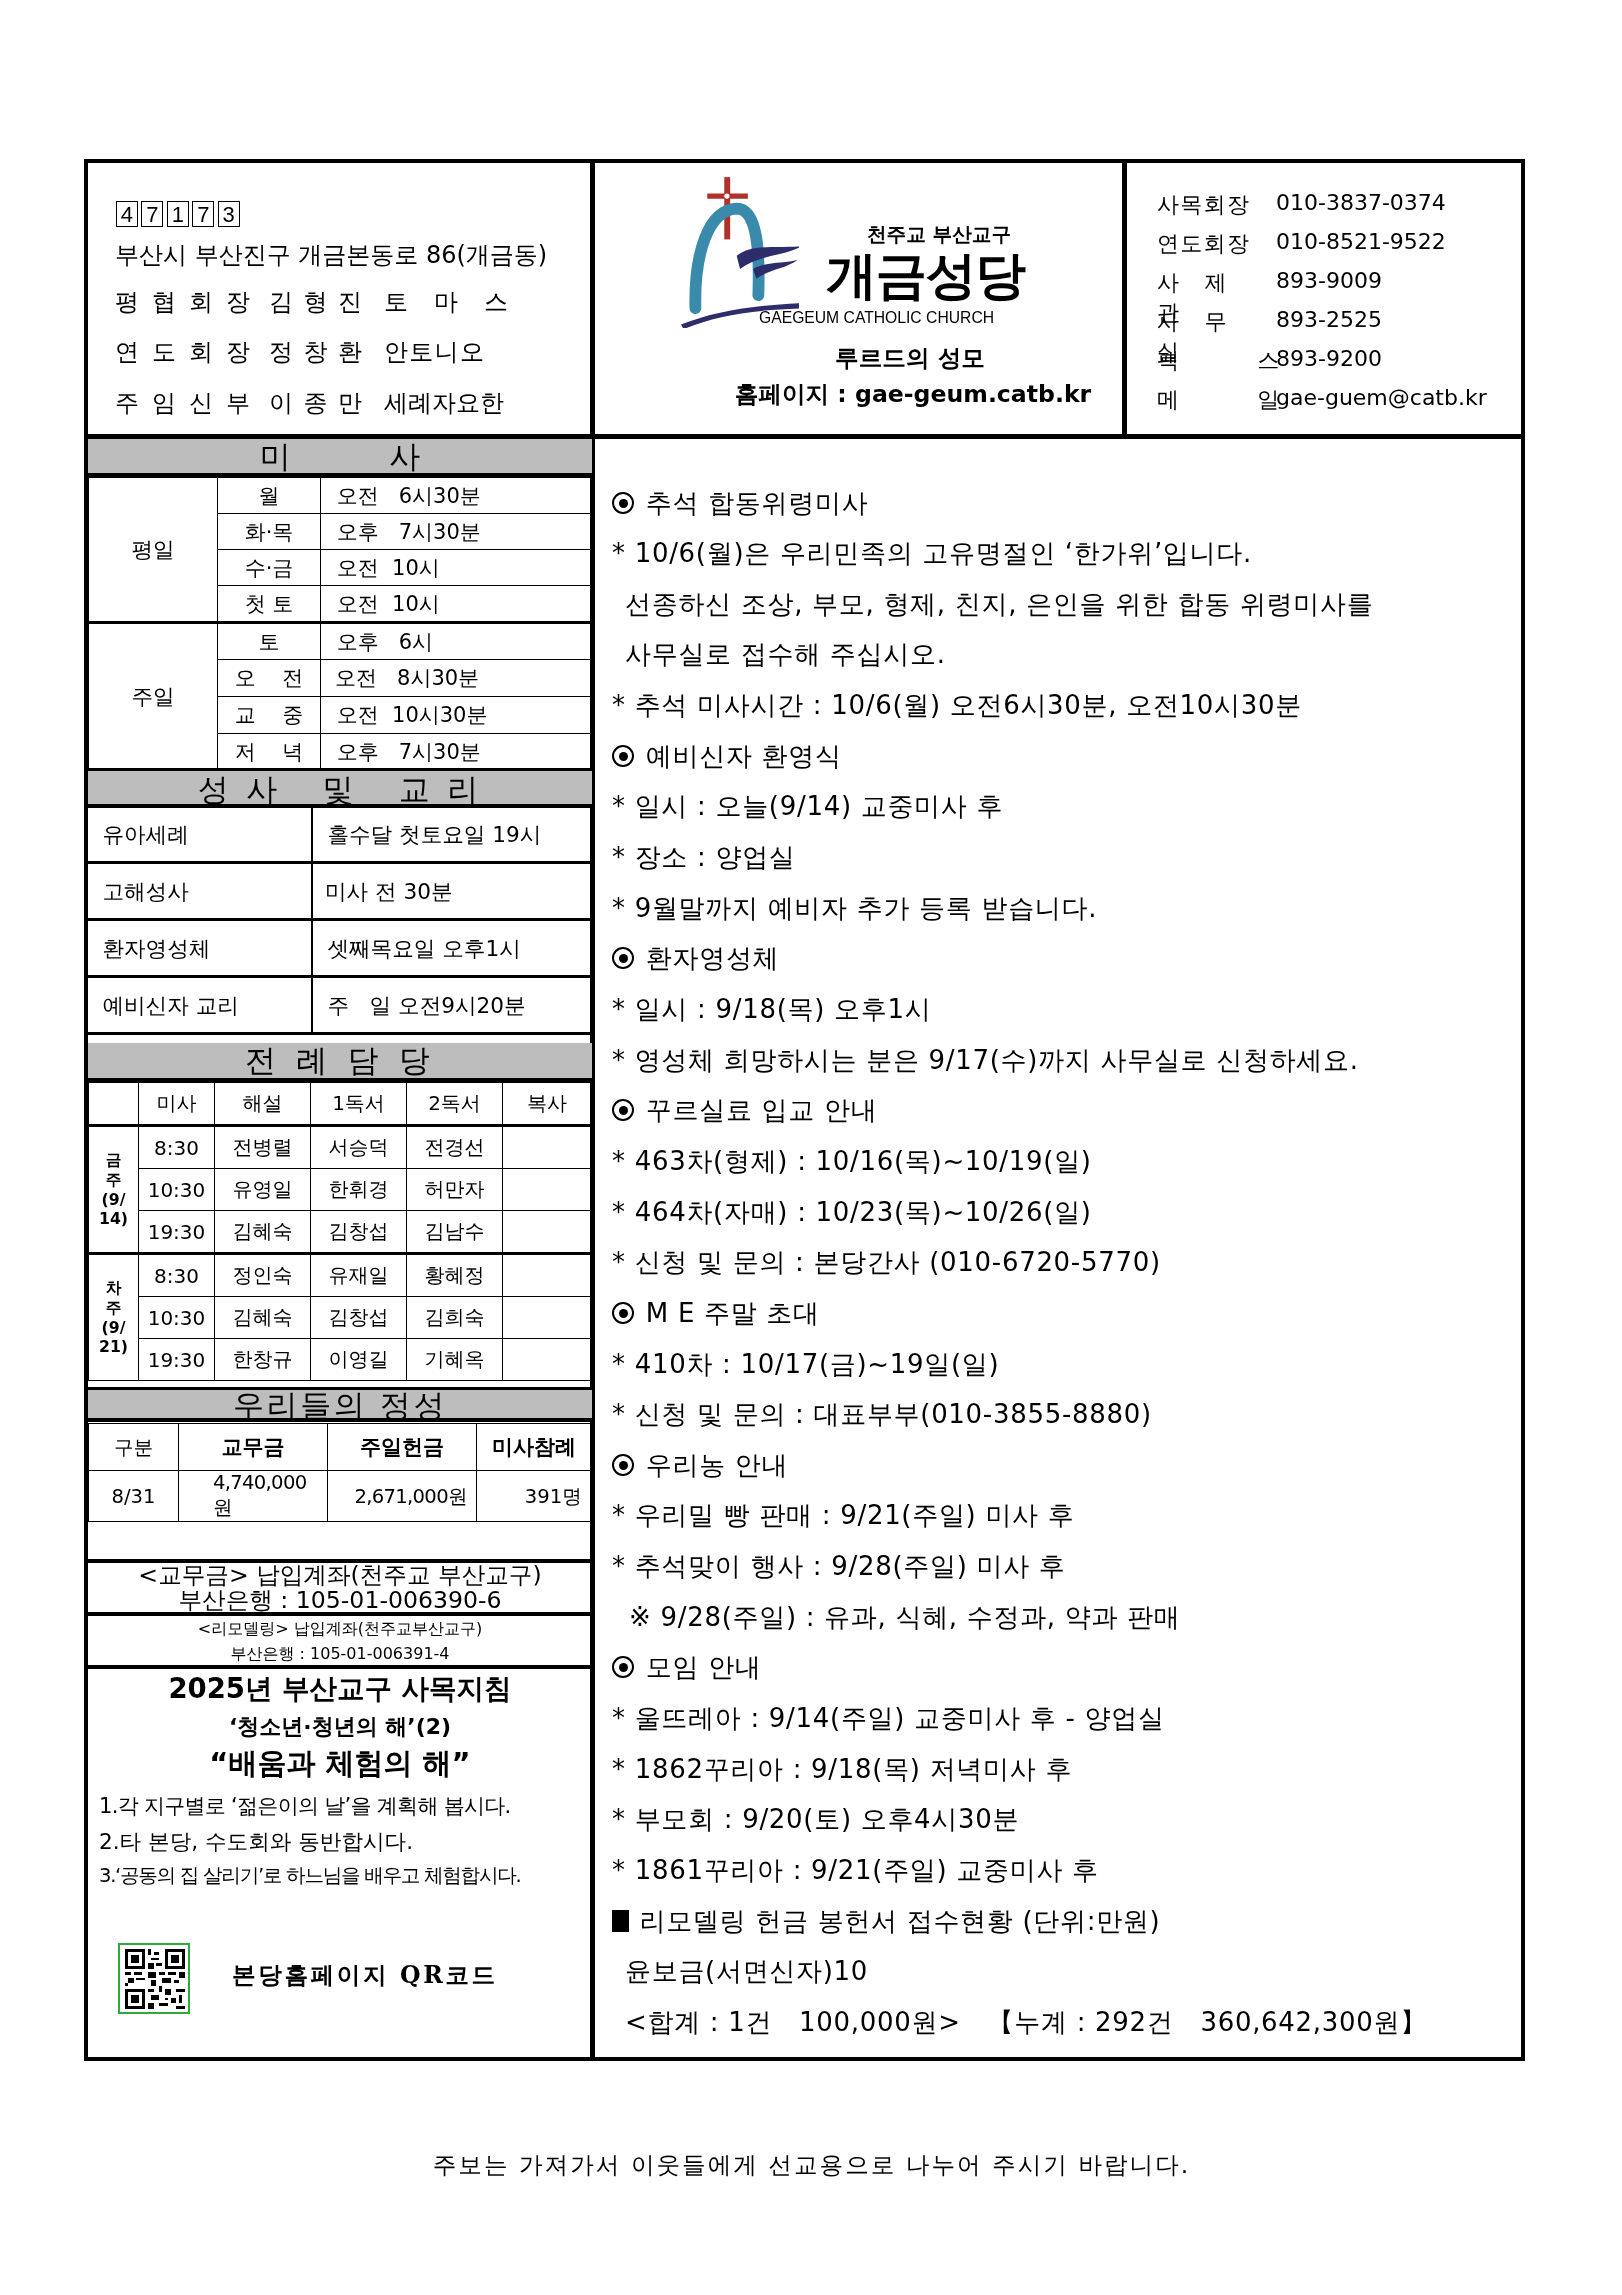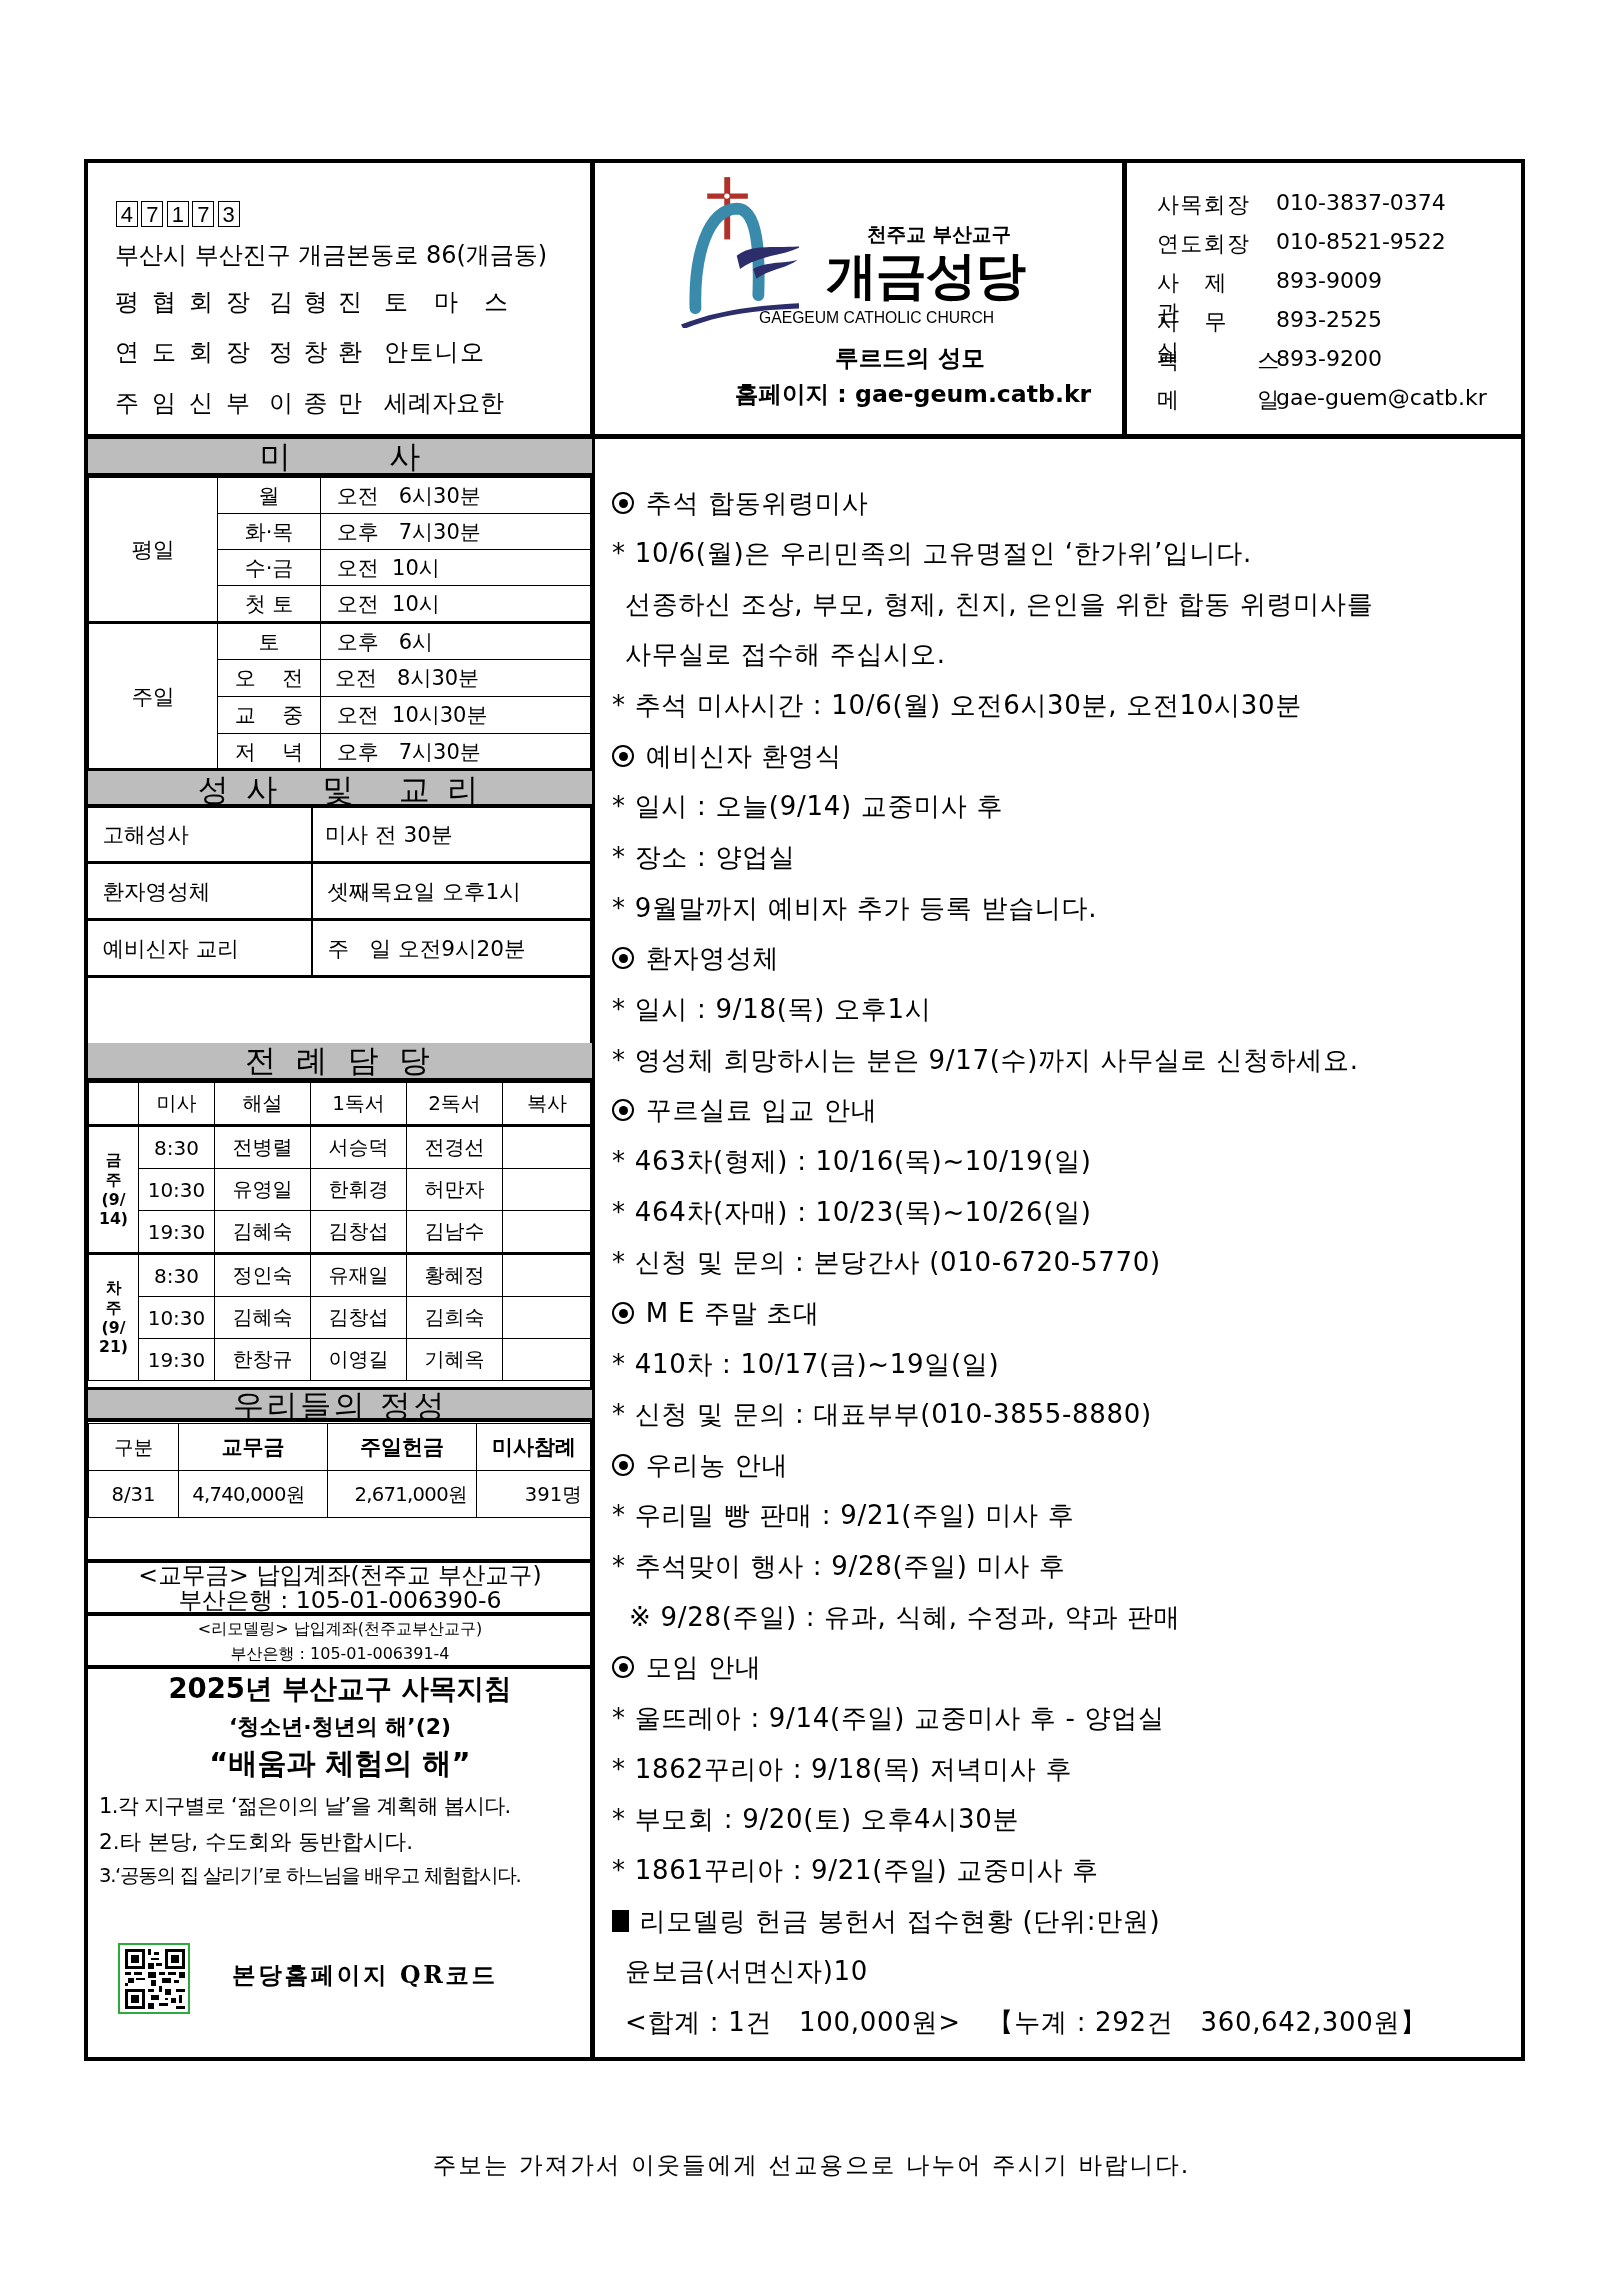--- a/index.html
+++ b/index.html
@@ -167,20 +167,24 @@
 
 <div class="sec-head" style="top:768px;height:40px;line-height:36px;border-top:3.9px solid #000;">
   <span style="white-space:pre;letter-spacing:3.9px;">성 사   및   교 리</span>
 </div>
 <table class="sac abs" style="left:88px;top:807px;width:504px;">
   <colgroup>
       <col style="width:224px">
       <col>
     </colgroup>
   <tbody>
+      <tr>
+        <td>유아세례</td>
+        <td style="border-right:none;">홀수달 첫토요일   19시</td>
+      </tr>
   <tr>
         <td>고해성사</td>
         <td style="border-right:none;padding-left:12px;">미사 전 30분</td>
       </tr>
   <tr>
         <td>환자영성체</td>
         <td style="border-right:none;">셋째목요일 오후1시</td>
       </tr>
   <tr>
         <td>예비신자 교리</td>
@@ -275,21 +279,21 @@
     </colgroup>
   <tbody>
       <tr style="height:46px;">
     <td style="text-align:center;font-size:19.6px;">구분</td>
     <td style="text-align:center;font-weight:bold;font-size:21px;">교무금</td>
     <td style="text-align:center;font-weight:bold;font-size:21px;">주일헌금</td>
     <td style="text-align:center;font-weight:bold;font-size:21px;">미사참례</td>
   </tr>
   <tr style="height:46px;">
     <td style="text-align:center;">8/31</td>
-    <td style="text-align:center;padding-right:9.2px;letter-spacing:-0.7px;">4,740,000원</td>
+    <td style="text-align:left;padding-right:9.2px;letter-spacing:-0.7px;padding-left:34px;">4,740,000원</td>
     <td style="text-align:right;padding-right:9.2px;letter-spacing:-0.7px;">2,671,000원</td>
     <td style="text-align:right;padding-right:9.2px;">391명</td>
   </tr>
 </tbody>
   </table>
 
 <div class="hline" style="left:88px;top:1559px;width:504px;height:3.9px;"></div>
 <div class="abs" style="left:88px;top:1563px;width:504px;height:47px;text-align:center;font-size:23.6px;line-height:25px;">
   <div>&lt;교무금&gt; 납입계좌(천주교 부산교구)</div>
   <div>부산은행 : 105-01-006390-6</div>

